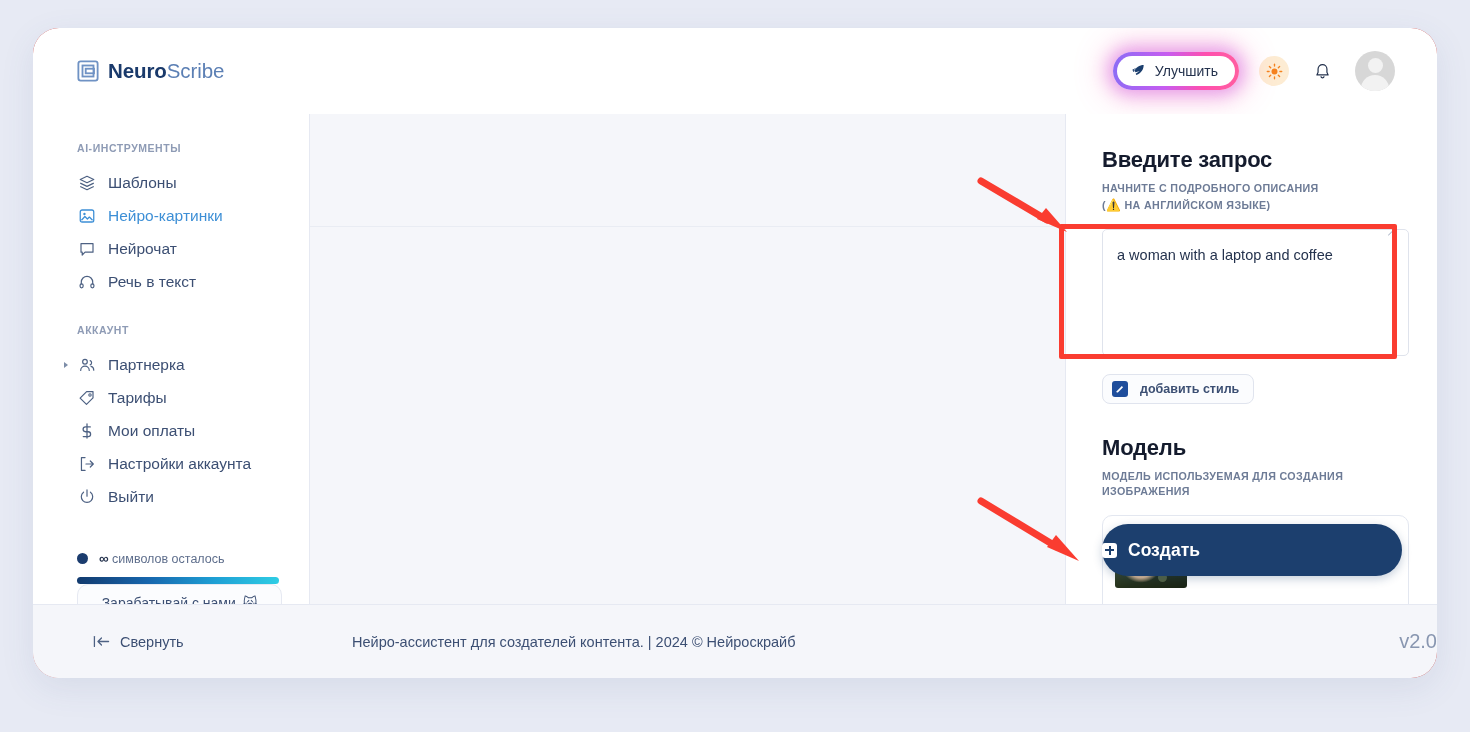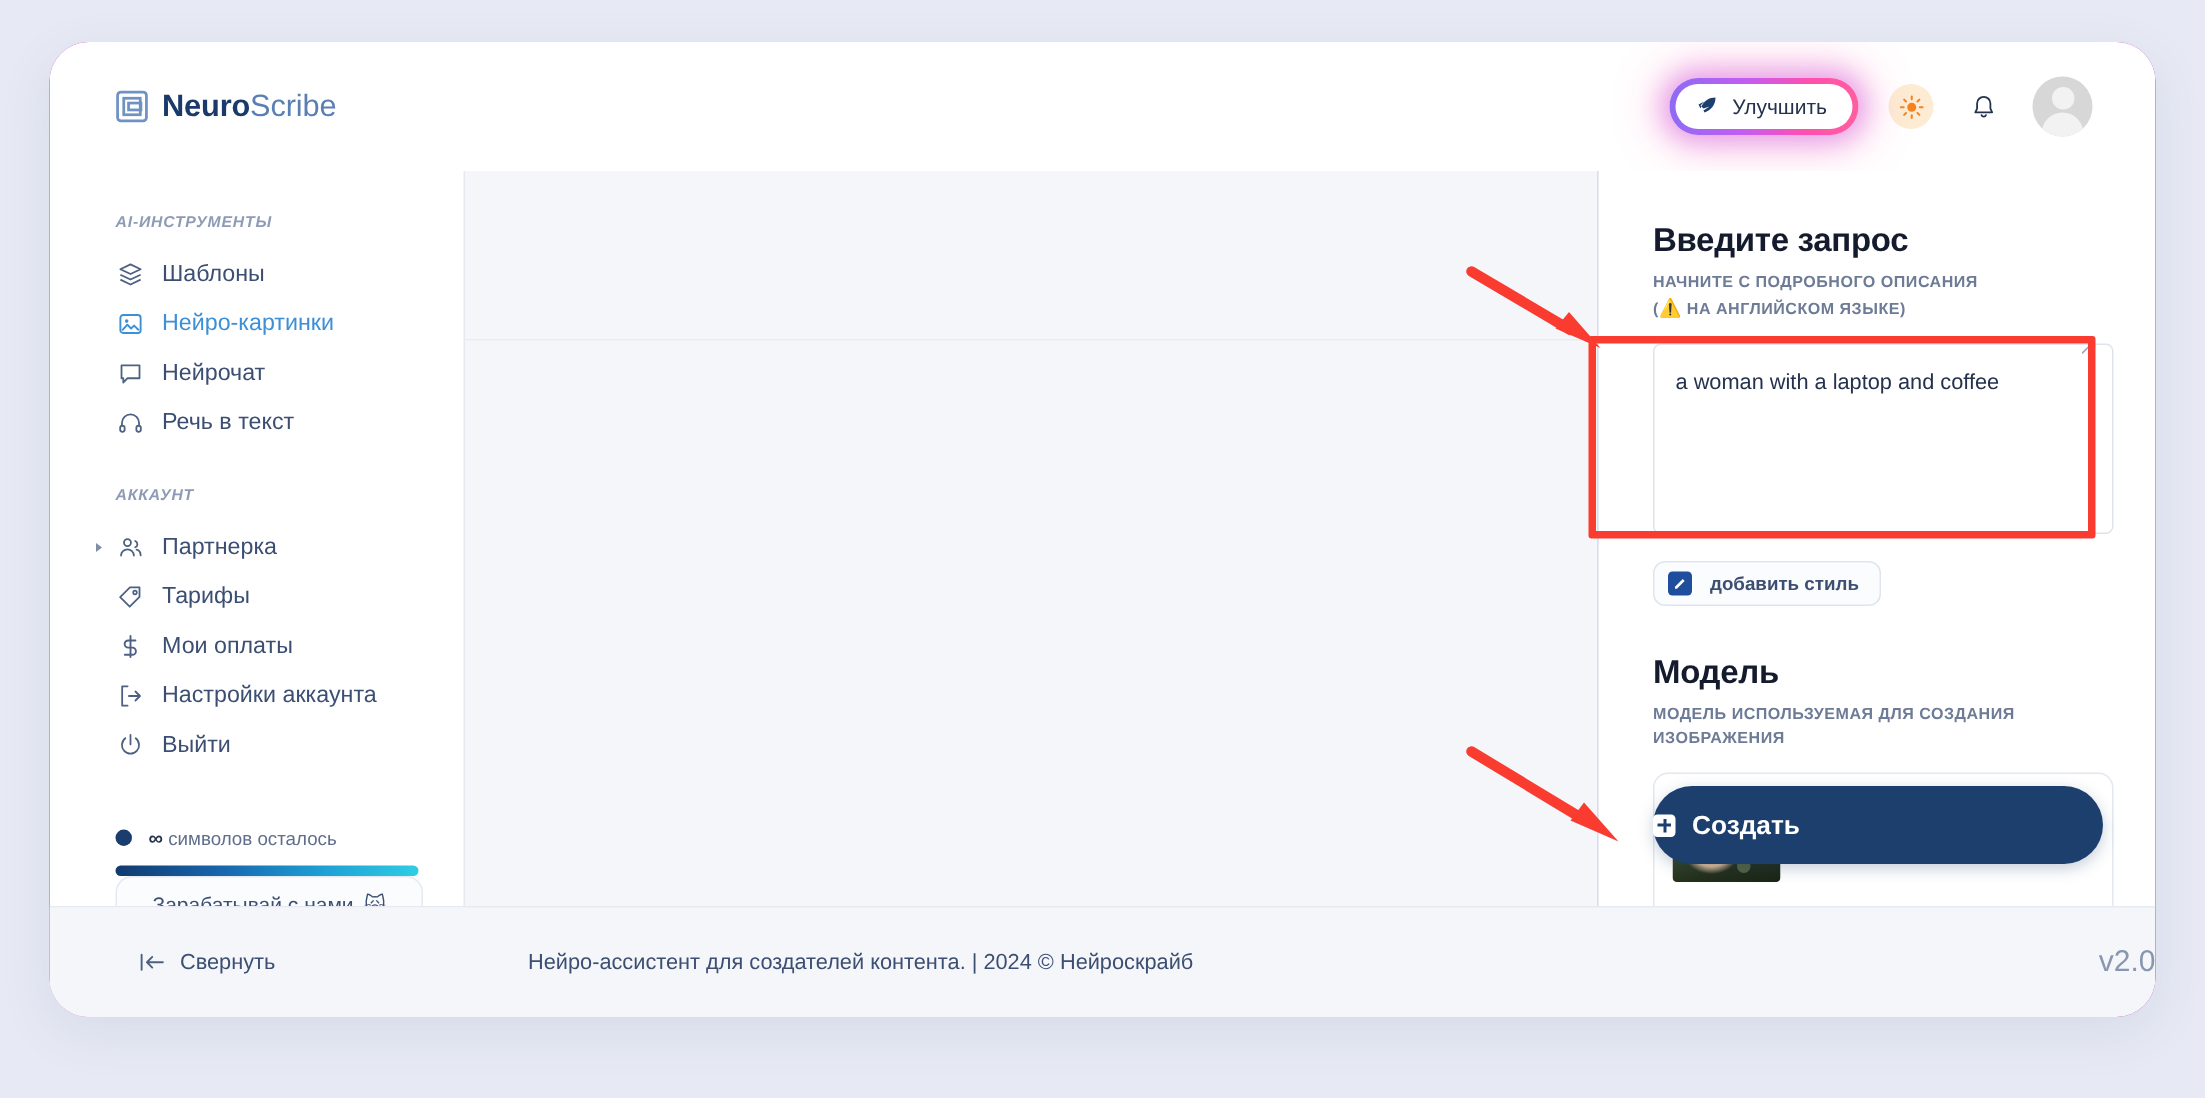--- a/index.html
+++ b/index.html
@@ -16,21 +16,21 @@
     -webkit-font-smoothing: antialiased;
   }
 
   
   #app-card {
     position: absolute;
     left: 33px;
     top: 28px;
     width: 1404px;
     height: 650px;
-    background: #a21caf;
+    background: #b91c1c;
     border-radius: 26px;
     box-shadow: 0 10px 34px rgba(70, 90, 140, 0.10);
     overflow: hidden;
   }
 
   
   #app-header {
     position: absolute;
     left: 0; top: 0;
     width: 100%;
@@ -145,21 +145,20 @@
     overflow: hidden;
   }
   .nav-caption {
     font-size: 10.5px;
     letter-spacing: 0.55px;
     color: #8e9bb5;
     font-weight: 600;
     padding: 0 0 0 44px;
     margin-bottom: 12px;
     text-transform: uppercase;
-    font-style: italic;
   }
   .nav-item {
     display: flex;
     align-items: center;
     gap: 12px;
     padding: 7px 0 7px 44px;
     cursor: pointer;
     position: relative;
   }
   .nav-item .ic {

